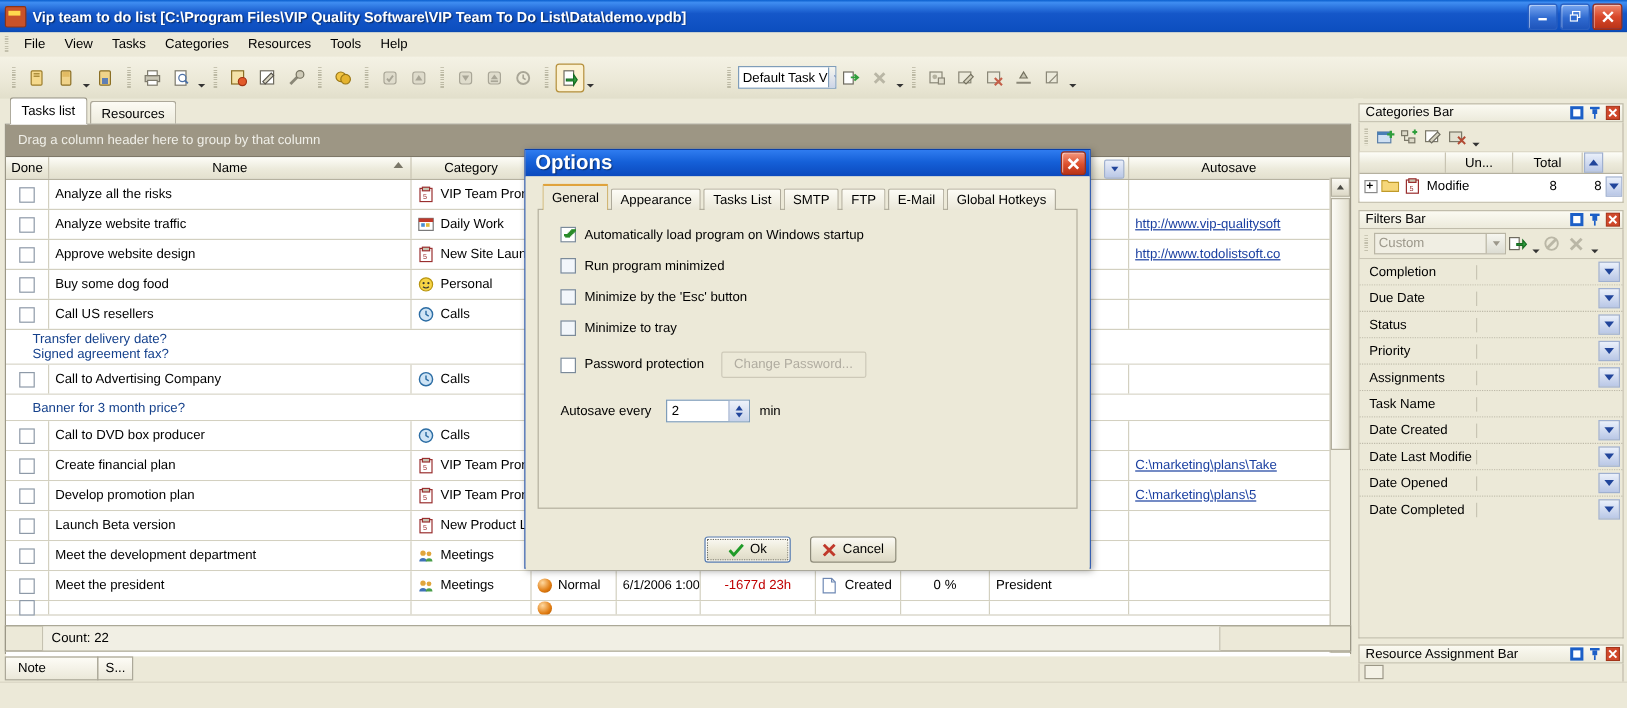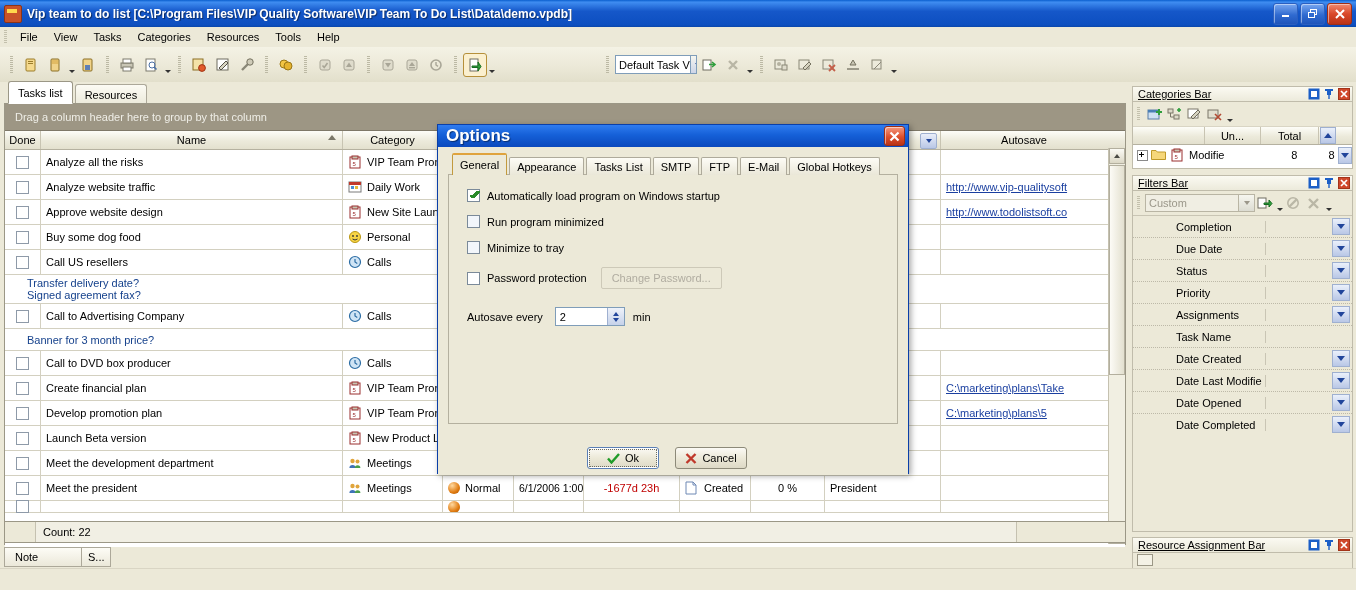--- a/index.html
+++ b/index.html
@@ -99,41 +99,41 @@
   .notetabs{position:absolute;left:4px;top:547px;width:1122px;height:22px;background:#ece9d8;display:flex;align-items:flex-start;}
   .ntab{height:20px;padding:0 10px;border:1px solid #aca899;background:linear-gradient(to bottom,#fdfcf6,#ebe8d9);
     display:flex;align-items:center;font-size:11px;box-sizing:border-box;}
   .ntab.sm{padding:0 6px;}
 
   
   .dock{position:absolute;right:0;top:82px;width:228px;bottom:0;background:#ece9d8;}
   .panel{margin:4px 3px 0 4px;background:#ece9d8;}
   .p-head{height:16px;display:flex;align-items:center;padding:0 2px 0 5px;font-size:11px;
     background:linear-gradient(to bottom,#fbfaf2,#eceadb);border:1px solid #c0bcab;box-sizing:border-box;}
-  .p-head .ptitle{flex:1;text-decoration:underline;}
+  .p-head .ptitle{flex:1;}
   .pbtn{width:13px;height:13px;margin-left:2px;display:flex;align-items:center;justify-content:center;}
   .p-body{border:1px solid #c0bcab;border-top:none;background:#ece9d8;}
   .ptool{height:24px;display:flex;align-items:center;padding-left:4px;border-bottom:1px solid #d9d5c4;}
   .ptool .grip{width:3px;height:14px;margin-right:5px;background-image:repeating-linear-gradient(to bottom,#c3c0ac 0 1px,transparent 1px 2px);}
   .minibtn{width:20px;height:20px;display:flex;align-items:center;justify-content:center;}
   .cat-hdr{height:17px;display:flex;background:linear-gradient(to bottom,#fdfdf8,#eceadb 55%,#e3e0ce);border-bottom:1px solid #b5b1a0;font-size:11px;}
   .cat-hdr .ch{display:flex;align-items:center;justify-content:center;border-right:1px solid #c8c4b2;box-sizing:border-box;}
   .cat-row{height:20px;display:flex;align-items:center;background:#fff;font-size:11px;}
   .expand{width:9px;height:9px;border:1px solid #8a8a8a;background:#fff;margin:0 3px 0 4px;position:relative;flex:0 0 auto;}
   .expand:before{content:"";position:absolute;left:1px;top:3px;width:5px;height:1px;background:#000;}
   .expand:after{content:"";position:absolute;left:3px;top:1px;width:1px;height:5px;background:#000;}
   .scroll-sq{width:16px;height:17px;background:linear-gradient(to bottom,#eaf0fb,#b9c7e6);border:1px solid #9fb0d0;
     box-sizing:border-box;display:flex;align-items:center;justify-content:center;}
   .filt-combo{width:110px;height:18px;background:#f0eee3;border:1px solid #b9b5a4;display:flex;align-items:center;
     color:#9b978a;font-size:11px;padding-left:3px;box-sizing:border-box;}
   .filt-combo .cbtn{margin-left:auto;width:15px;height:16px;background:linear-gradient(to bottom,#f6f6ef,#dcdcd2);
     border-left:1px solid #b9b5a4;display:flex;align-items:center;justify-content:center;}
   .filt-combo .cbtn i{width:0;height:0;border-left:3px solid transparent;border-right:3px solid transparent;border-top:4px solid #9b978a;}
   .frow{height:21px;display:flex;align-items:center;border-bottom:1px dotted #bdb9a8;background:#ece9d8;font-size:11px;}
-  .frow .fname{width:98px;padding-left:8px;border-right:1px solid #c9c5b4;box-sizing:border-box;overflow:hidden;white-space:nowrap;margin-left:35px;}
+  .frow .fname{width:98px;padding-left:8px;border-right:1px solid #c9c5b4;box-sizing:border-box;overflow:hidden;white-space:nowrap;}
   .frow .fval{flex:1;}
   .frow .fdrop{width:18px;height:17px;margin-right:2px;background:linear-gradient(to bottom,#eaf0fb,#b9c7e6);
     border:1px solid #9fb0d0;box-sizing:border-box;display:flex;align-items:center;justify-content:center;}
   .frow .fdrop i{width:0;height:0;border-left:4px solid transparent;border-right:4px solid transparent;border-top:5px solid #21459b;}
 
   
   .dialog{position:absolute;left:437px;top:124px;width:472px;height:350px;border:1px solid #0a3fa8;box-sizing:border-box;
     background:#ece9d8;box-shadow:2px 2px 6px rgba(0,0,0,.35);}
   .dlg-title{height:22px;background:linear-gradient(to bottom,#2f7cf0 0%,#1560d8 45%,#0b49bd 100%);
     display:flex;align-items:center;padding:0 3px 0 8px;}
@@ -1035,20 +1035,24 @@
         <div class="opt">
           <span class="xchk on"></span>
           <span>Automatically load program on Windows startup</span>
         </div>
         <div class="opt">
           <span class="xchk blue"></span>
           <span>Run program minimized</span>
         </div>
         <div class="opt">
           <span class="xchk blue"></span>
+          <span>Minimize by the 'Esc' button</span>
+        </div>
+        <div class="opt">
+          <span class="xchk blue"></span>
           <span>Minimize to tray</span>
         </div>
         <div class="opt" style="margin-bottom:18px">
           <span class="xchk"></span>
           <span>Password protection</span>
           <span class="pwbtn">Change Password...</span>
         </div>
         <div class="opt" style="margin-bottom:0">
           <span>Autosave every</span>
           <span class="spin">

